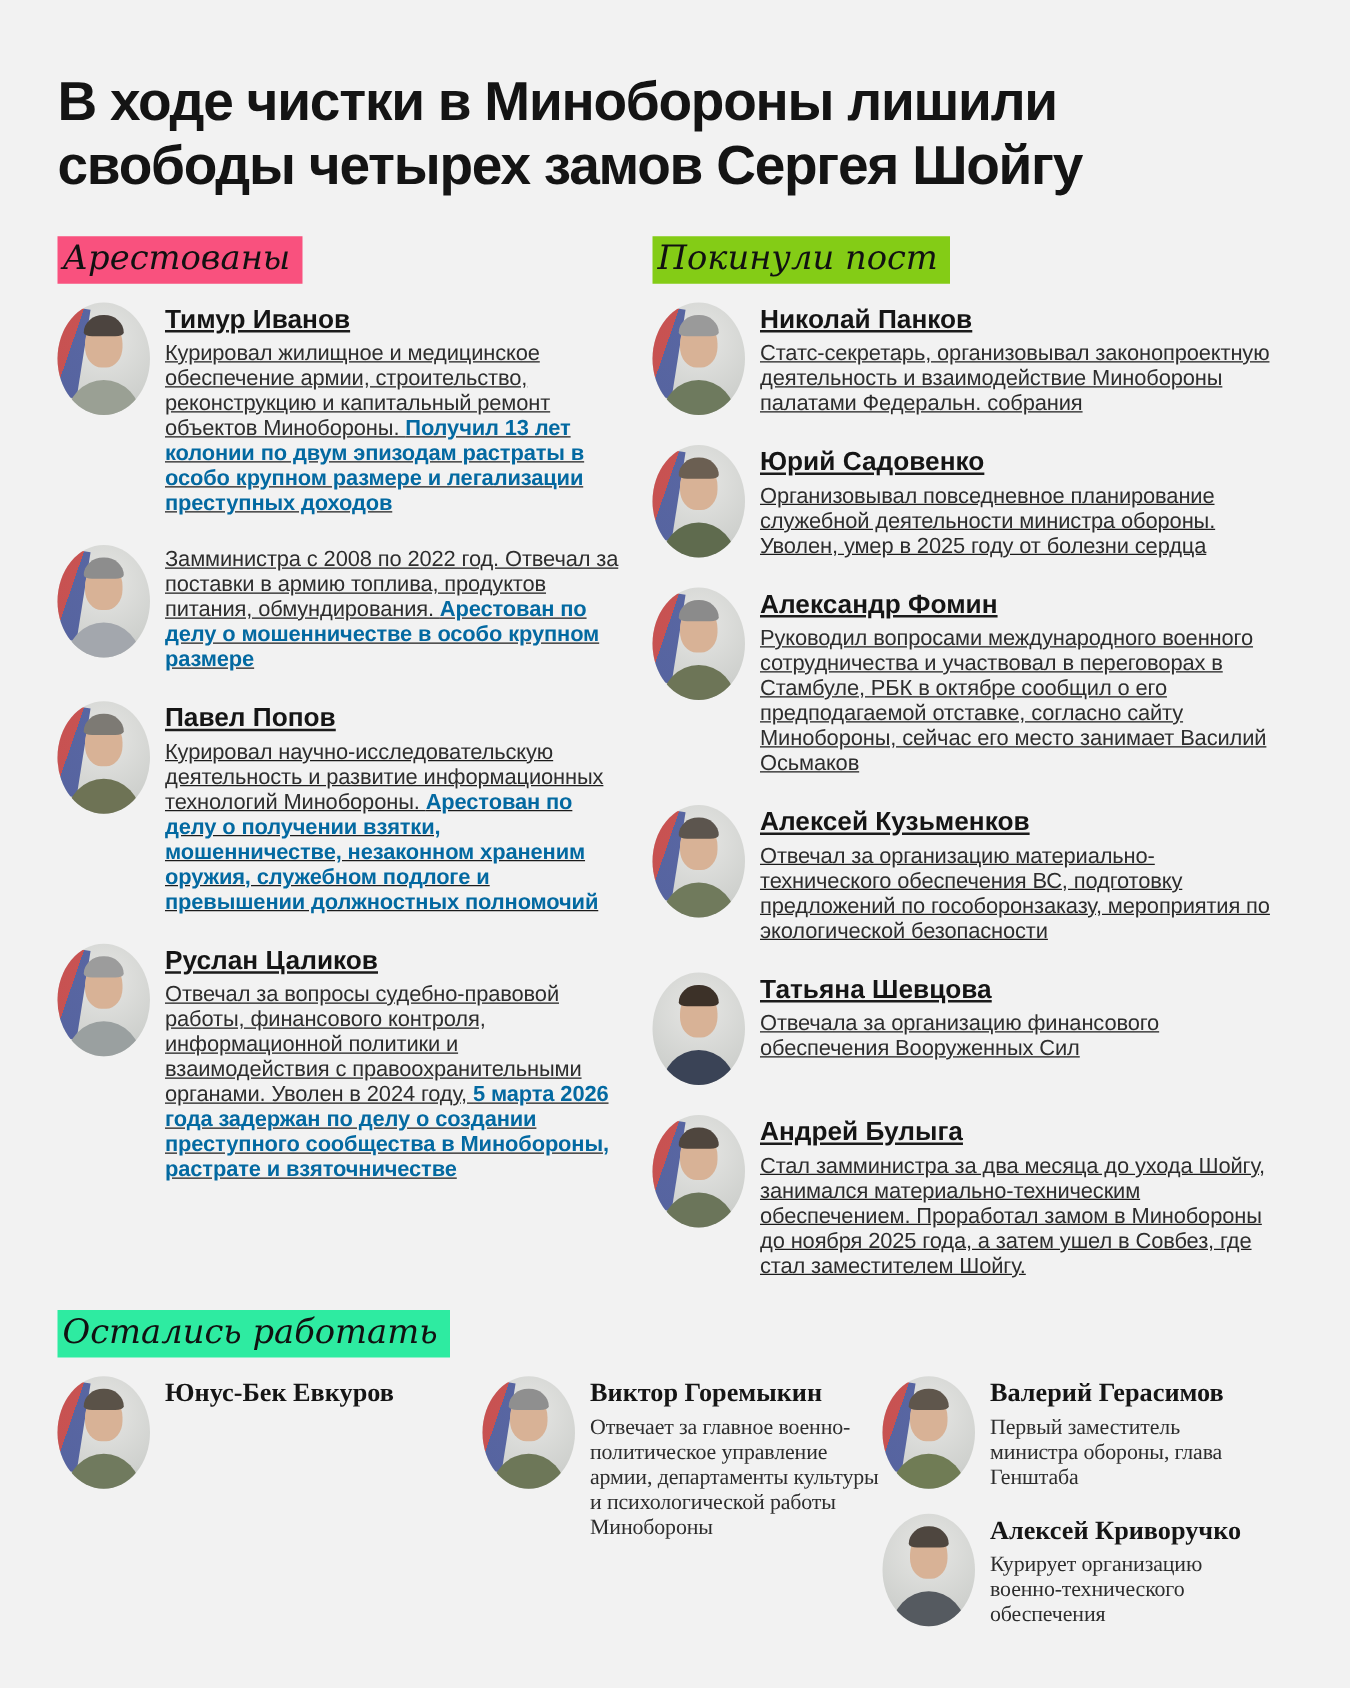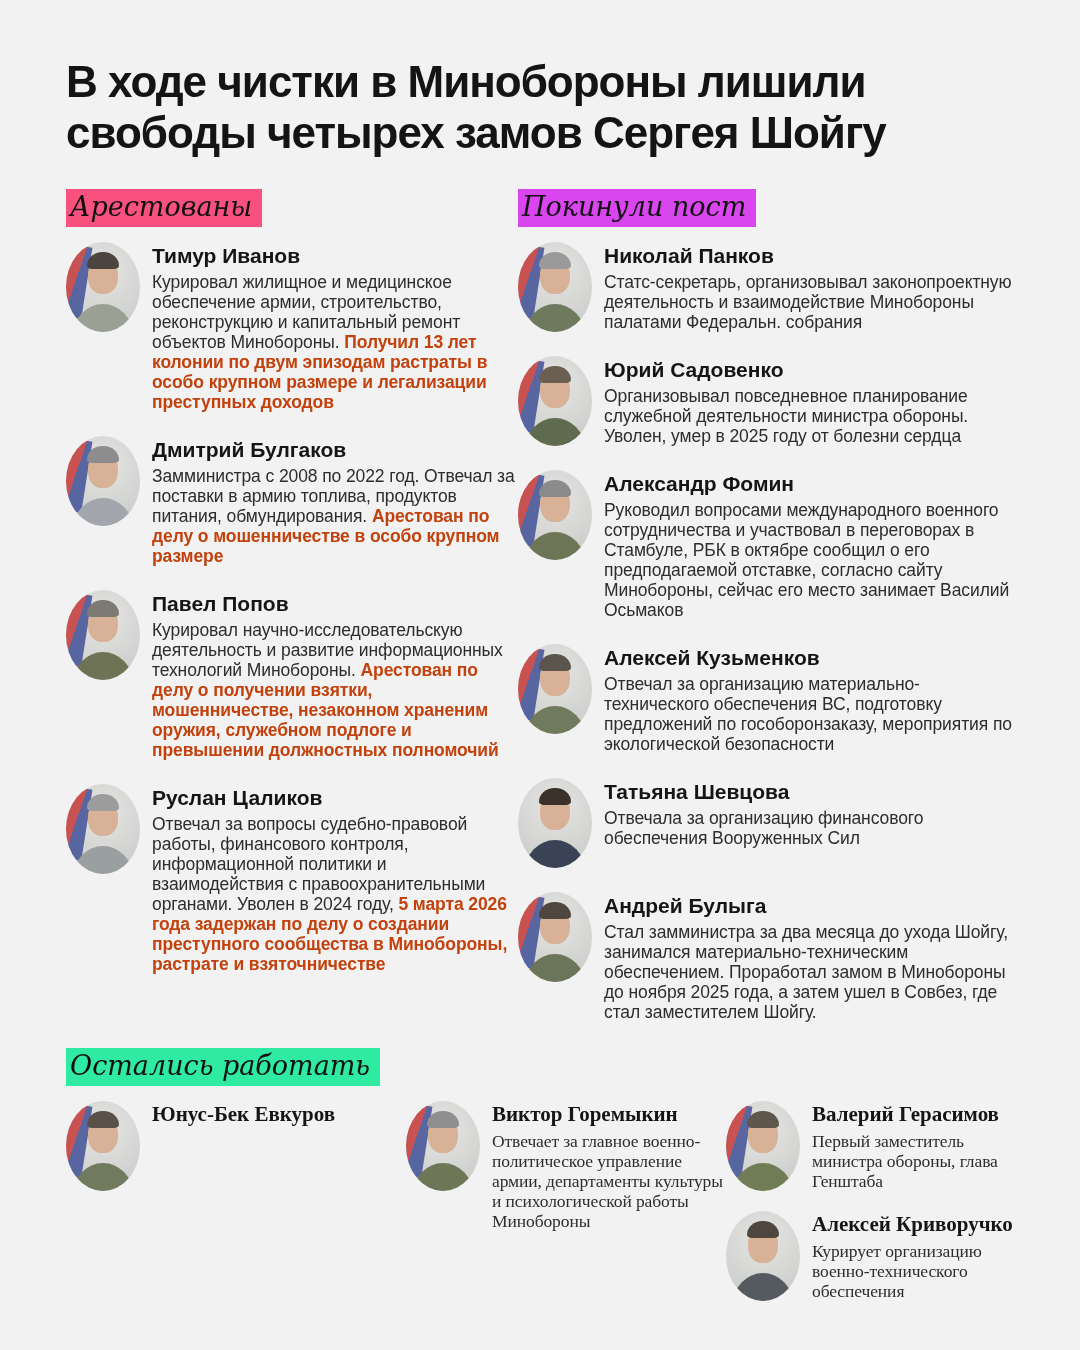--- a/index.html
+++ b/index.html
@@ -2,26 +2,26 @@
 <html><head>
 <meta charset="utf-8">
 <style>
   html,body{margin:0;padding:0;}
   body{
     width:1080px;height:1350px;overflow:hidden;
     background:#f2f2f2;color:#1c1c1c;
     font-family:"Liberation Sans",sans-serif;
     -webkit-font-smoothing:antialiased;
   }
-  .page{box-sizing:border-box;width:1080px;height:1350px;padding:56px 64px 0 66px;}
+  .page{box-sizing:border-box;width:1080px;height:1350px;padding:56px 64px 0 46px;}
   h1.title{
     margin:0 0 30px;max-width:960px;
     font-size:44px;line-height:1.17;font-weight:700;color:#141414;letter-spacing:-1px;
   }
-  .cols{display:grid;grid-template-columns:452px 1fr;align-items:start;}
+  .cols{display:grid;grid-template-columns:452px 1fr;column-gap:24px;align-items:start;text-decoration:underline;}
   .labelrow{margin:0 0 15px;}
   .seclabel{
     display:inline-block;
     font-family:"DejaVu Serif",serif;font-style:italic;
     font-size:27px;line-height:1.15;color:#111;
     padding:2px 10px 5px 4px;
   }
   .person{display:flex;gap:12px;margin:0 0 24px;}
   .bottom .person{margin-bottom:20px;font-family:Liberation Serif, serif;}
   .avatar{
@@ -30,21 +30,21 @@
   }
   .avatar i{display:block;position:absolute;}
   .flag{left:-9px;top:3px;width:30px;height:72px;transform:rotate(9deg);
         background:linear-gradient(100deg,#c64343 58%,#49589b 58%);opacity:.9;}
   .torso{left:7px;bottom:-5px;width:60px;height:33px;border-radius:50% 50% 0 0/95% 95% 0 0;}
   .face{left:22px;top:15px;width:30px;height:37px;border-radius:48% 48% 44% 44%;background:#d8b296;}
   .hair{left:21px;top:10px;width:32px;height:17px;border-radius:50% 50% 22% 22%/85% 85% 18% 18%;}
   .ptext{min-width:0;padding-top:1px;}
   .pname{margin:0 0 4px;font-size:21px;line-height:25px;font-weight:700;color:#151515;}
   .pdesc{margin:0;font-size:17.5px;line-height:20px;color:#2d2d2d;letter-spacing:-0.1px;}
-  .pdesc b{font-weight:700;color:#c2410c;}
+  .pdesc b{font-weight:700;color:#0369a1;}
   .bottom{margin-top:2px;}
   .bottom-grid{display:grid;grid-template-columns:340px 320px 1fr;align-items:start;}
   .stack{display:flex;flex-direction:column;}
 </style>
 </head>
 <body>
 
 <div class="page">
 
   <h1 class="title">В ходе чистки в Минобороны лишили свободы четырех замов Сергея Шойгу</h1>
@@ -70,21 +70,20 @@
       </article>
 
       <article class="person">
         <div class="avatar">
           <i class="flag"></i>
           <i class="torso" style="background: rgb(163, 167, 173);"></i>
           <i class="face"></i>
           <i class="hair" style="background: rgb(141, 141, 141);"></i>
         </div>
         <div class="ptext">
-          <h3 class="pname">Дмитрий Булгаков</h3>
           <p class="pdesc"><span>Замминистра с 2008 по 2022 год. Отвечал за поставки в армию топлива, продуктов питания, обмундирования. </span><b>Арестован по делу о мошенничестве в особо крупном размере</b></p>
         </div>
       </article>
 
       <article class="person">
         <div class="avatar">
           <i class="flag"></i>
           <i class="torso" style="background: rgb(110, 115, 85);"></i>
           <i class="face"></i>
           <i class="hair" style="background: rgb(125, 122, 116);"></i>
@@ -104,21 +103,21 @@
         </div>
         <div class="ptext">
           <h3 class="pname">Руслан Цаликов</h3>
           <p class="pdesc"><span>Отвечал за вопросы судебно-правовой работы, финансового контроля, информационной политики и взаимодействия с правоохранительными органами. Уволен в 2024 году, </span><b>5 марта 2026 года задержан по делу о создании преступного сообщества в Минобороны, растрате и взяточничестве</b></p>
         </div>
       </article>
     </div>
 
     <div class="col">
       <div class="labelrow">
-        <span class="seclabel" style="background: #d946ef;">Покинули пост</span>
+        <span class="seclabel" style="background: #84cc16;">Покинули пост</span>
       </div>
 
       <article class="person">
         <div class="avatar">
           <i class="flag"></i>
           <i class="torso" style="background: rgb(110, 122, 94);"></i>
           <i class="face"></i>
           <i class="hair" style="background: rgb(154, 154, 154);"></i>
         </div>
         <div class="ptext">

